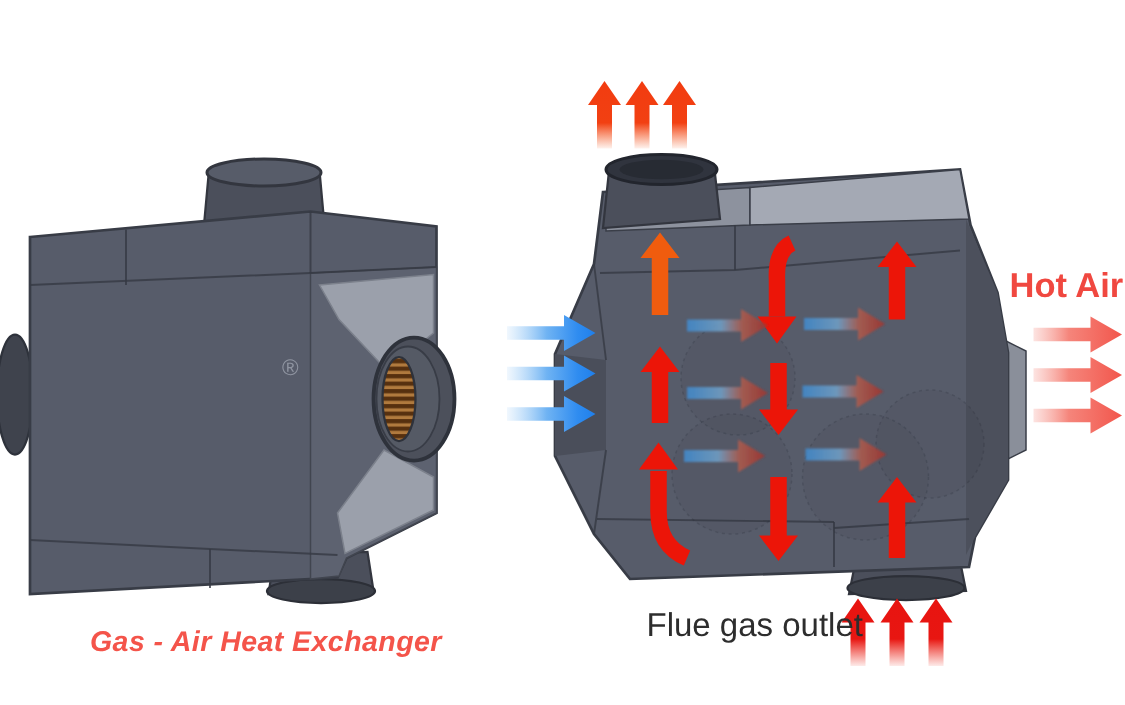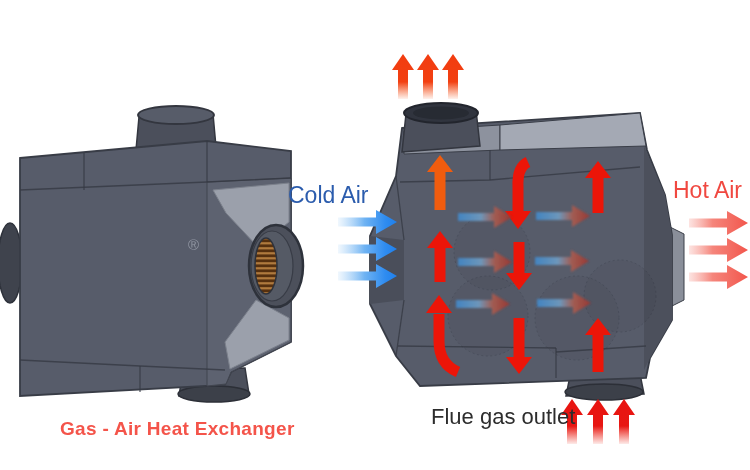--- a/index.html
+++ b/index.html
@@ -10,24 +10,24 @@
   .diagram{position:absolute;left:0;top:0;width:750px;height:470px;}
   .title{
     position:absolute;left:44px;top:20px;
     font-size:26px;font-weight:bold;line-height:33px;
     color:var(--title-blue);letter-spacing:0px;white-space:nowrap;
   }
   .flow-label{position:absolute;white-space:nowrap;}
   .lbl-outlet{left:485px;top:61px;font-size:22px;color:var(--label-dark);}
   .lbl-inlet{left:431px;top:404px;font-size:22px;color:var(--label-dark);}
   .lbl-cold{left:288px;top:182px;font-size:23px;font-weight:500;color:var(--cold-air-blue);}
-  .lbl-hot{left:673px;top:177px;font-size:23px;font-weight:400;color:var(--hot-air-red);}
+  .lbl-hot{left:673px;top:177px;font-size:23px;font-weight:700;color:var(--hot-air-red);}
   .caption{
     position:absolute;left:60px;top:418px;font-size:19px;font-weight:bold;
-    color:var(--caption-red);letter-spacing:.3px;white-space:nowrap;
+    color:var(--caption-red);letter-spacing:.3px;white-space:nowrap;font-style:italic;
   }
   
   .pipe{fill:#4b4f5b;stroke:#33363f;stroke-width:1.5;}
   .pipe-top{fill:#575c69;stroke:#33363f;stroke-width:2;}
   .pipe-top-dark{fill:#30343e;stroke:#22252d;stroke-width:2;}
   .pipe-bottom{fill:#3c4049;stroke:#2c2f37;stroke-width:1.5;}
   .body-shape{fill:var(--body-gray);stroke:#383c46;stroke-width:1.8;}
   .side-face{fill:#5d6270;stroke:#41454f;stroke-width:1;}
   .right-face{fill:#4c505c;stroke:none;}
   .wedge-face{fill:#4a4e5a;stroke:none;}
@@ -196,18 +196,17 @@
       <use href="#flowArrow" x="397" y="276" fill="url(#gradCold)"></use>
     </g>
     <g>
       <use href="#flowArrow" x="748" y="223" fill="url(#gradHot)"></use>
       <use href="#flowArrow" x="748" y="250" fill="url(#gradHot)"></use>
       <use href="#flowArrow" x="748" y="277" fill="url(#gradHot)"></use>
     </g>
   </svg>
 
 
-  <div class="flow-label lbl-cold">Cold Air</div>
   <div class="flow-label lbl-hot">Hot Air</div>
   <div class="flow-label lbl-inlet">Flue gas outlet</div>
 
   <div class="caption">Gas - Air Heat Exchanger</div>
 </div>
 
 </body></html>

